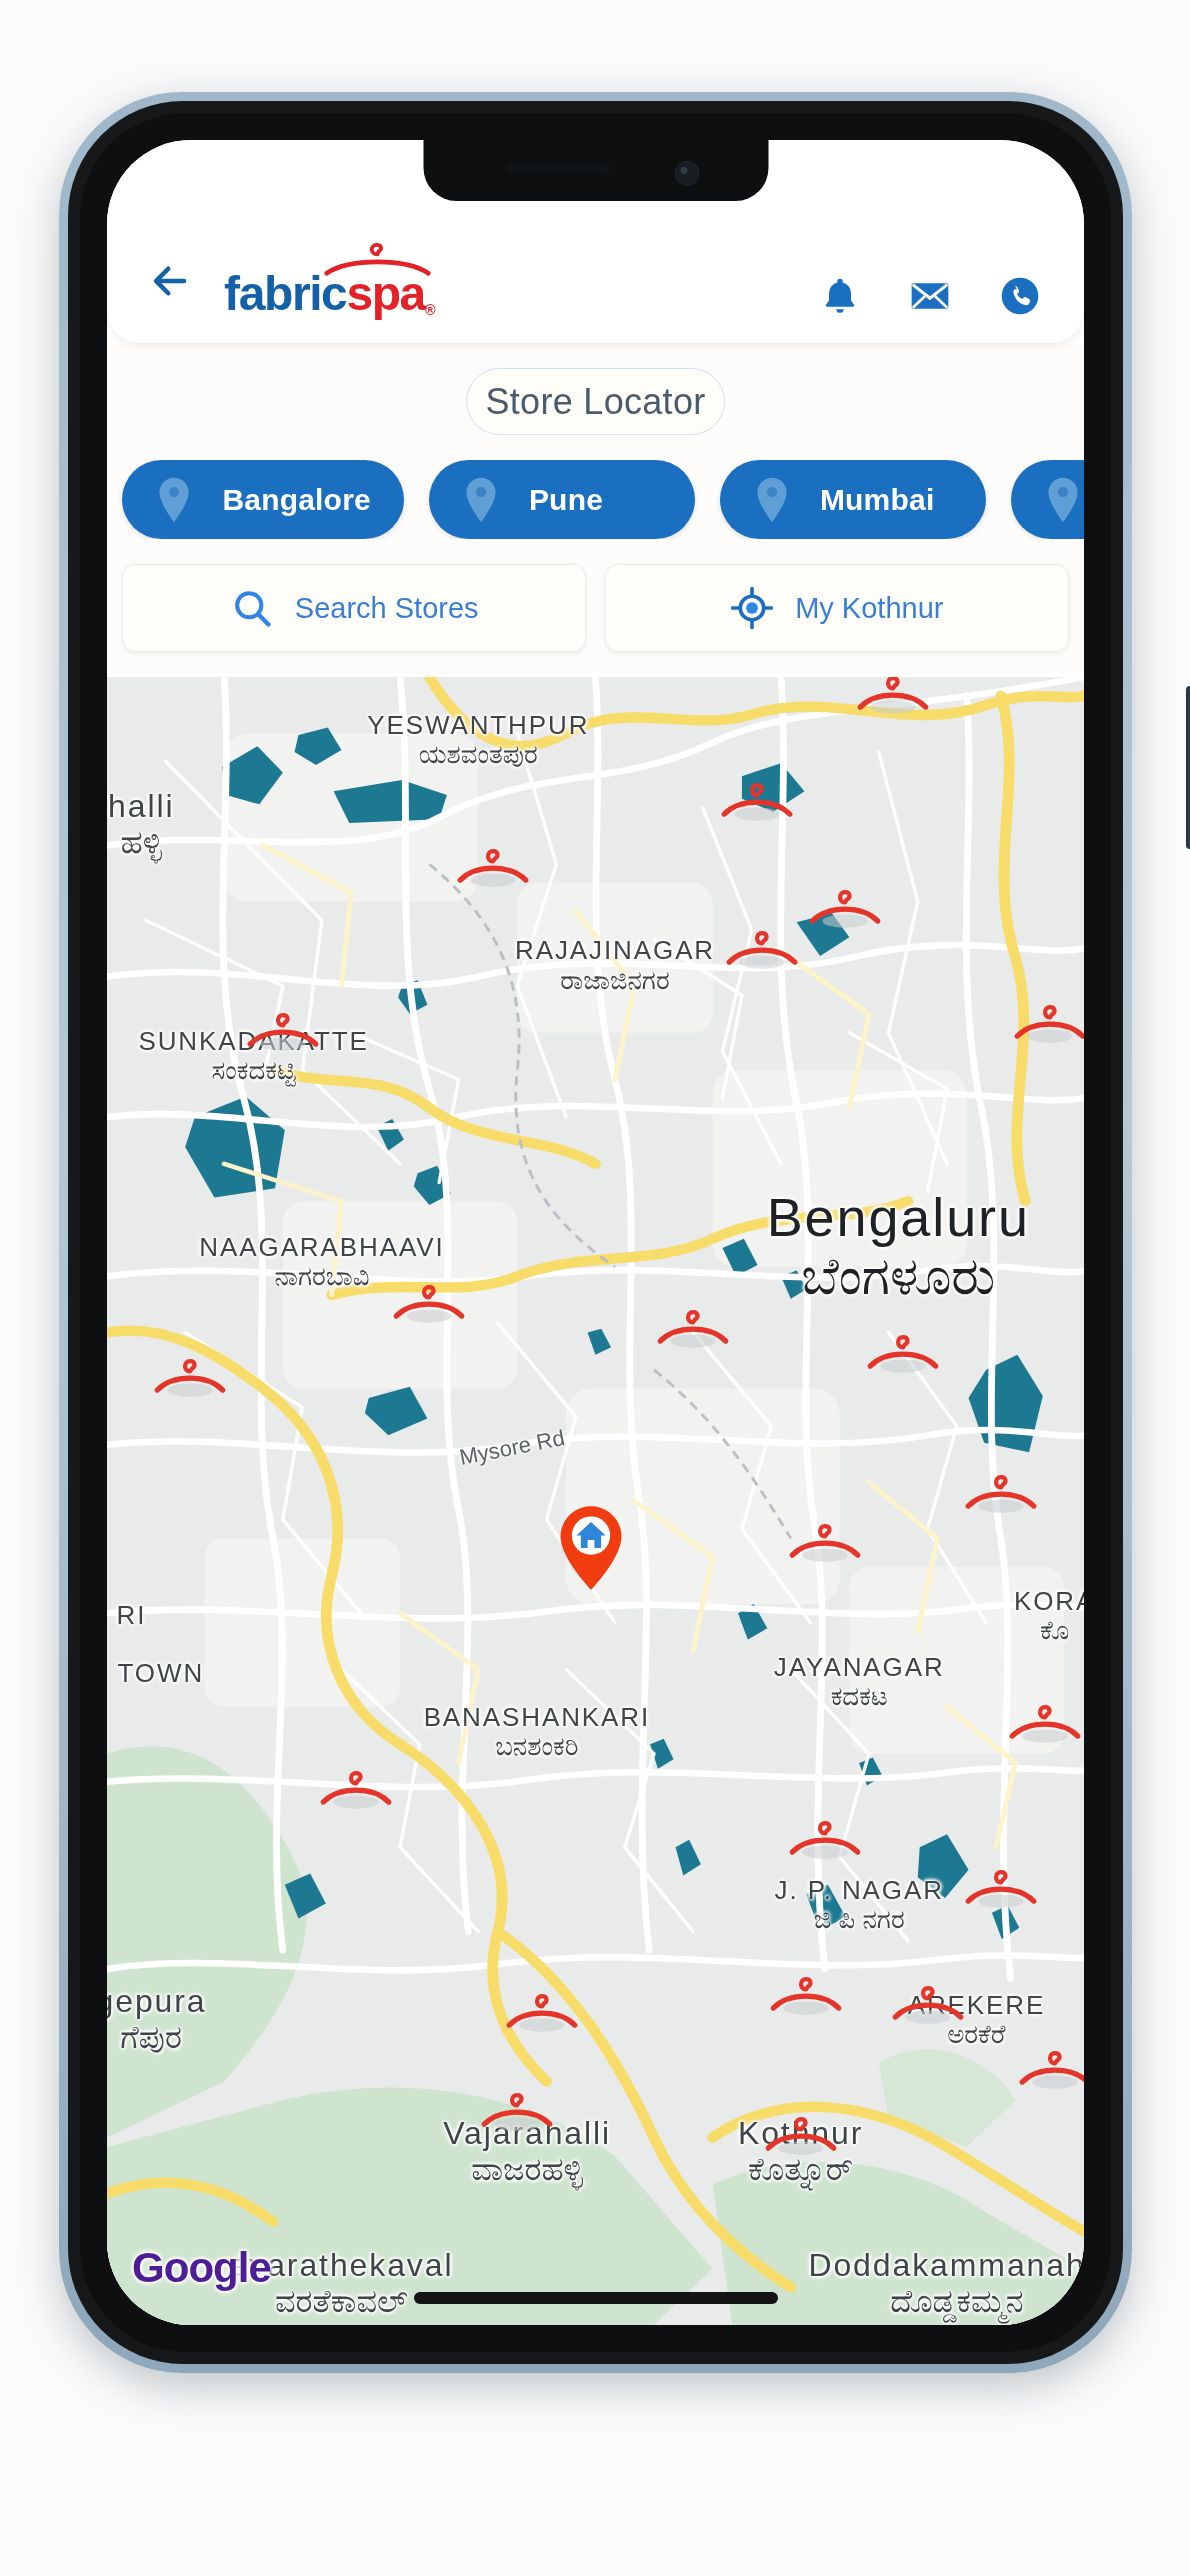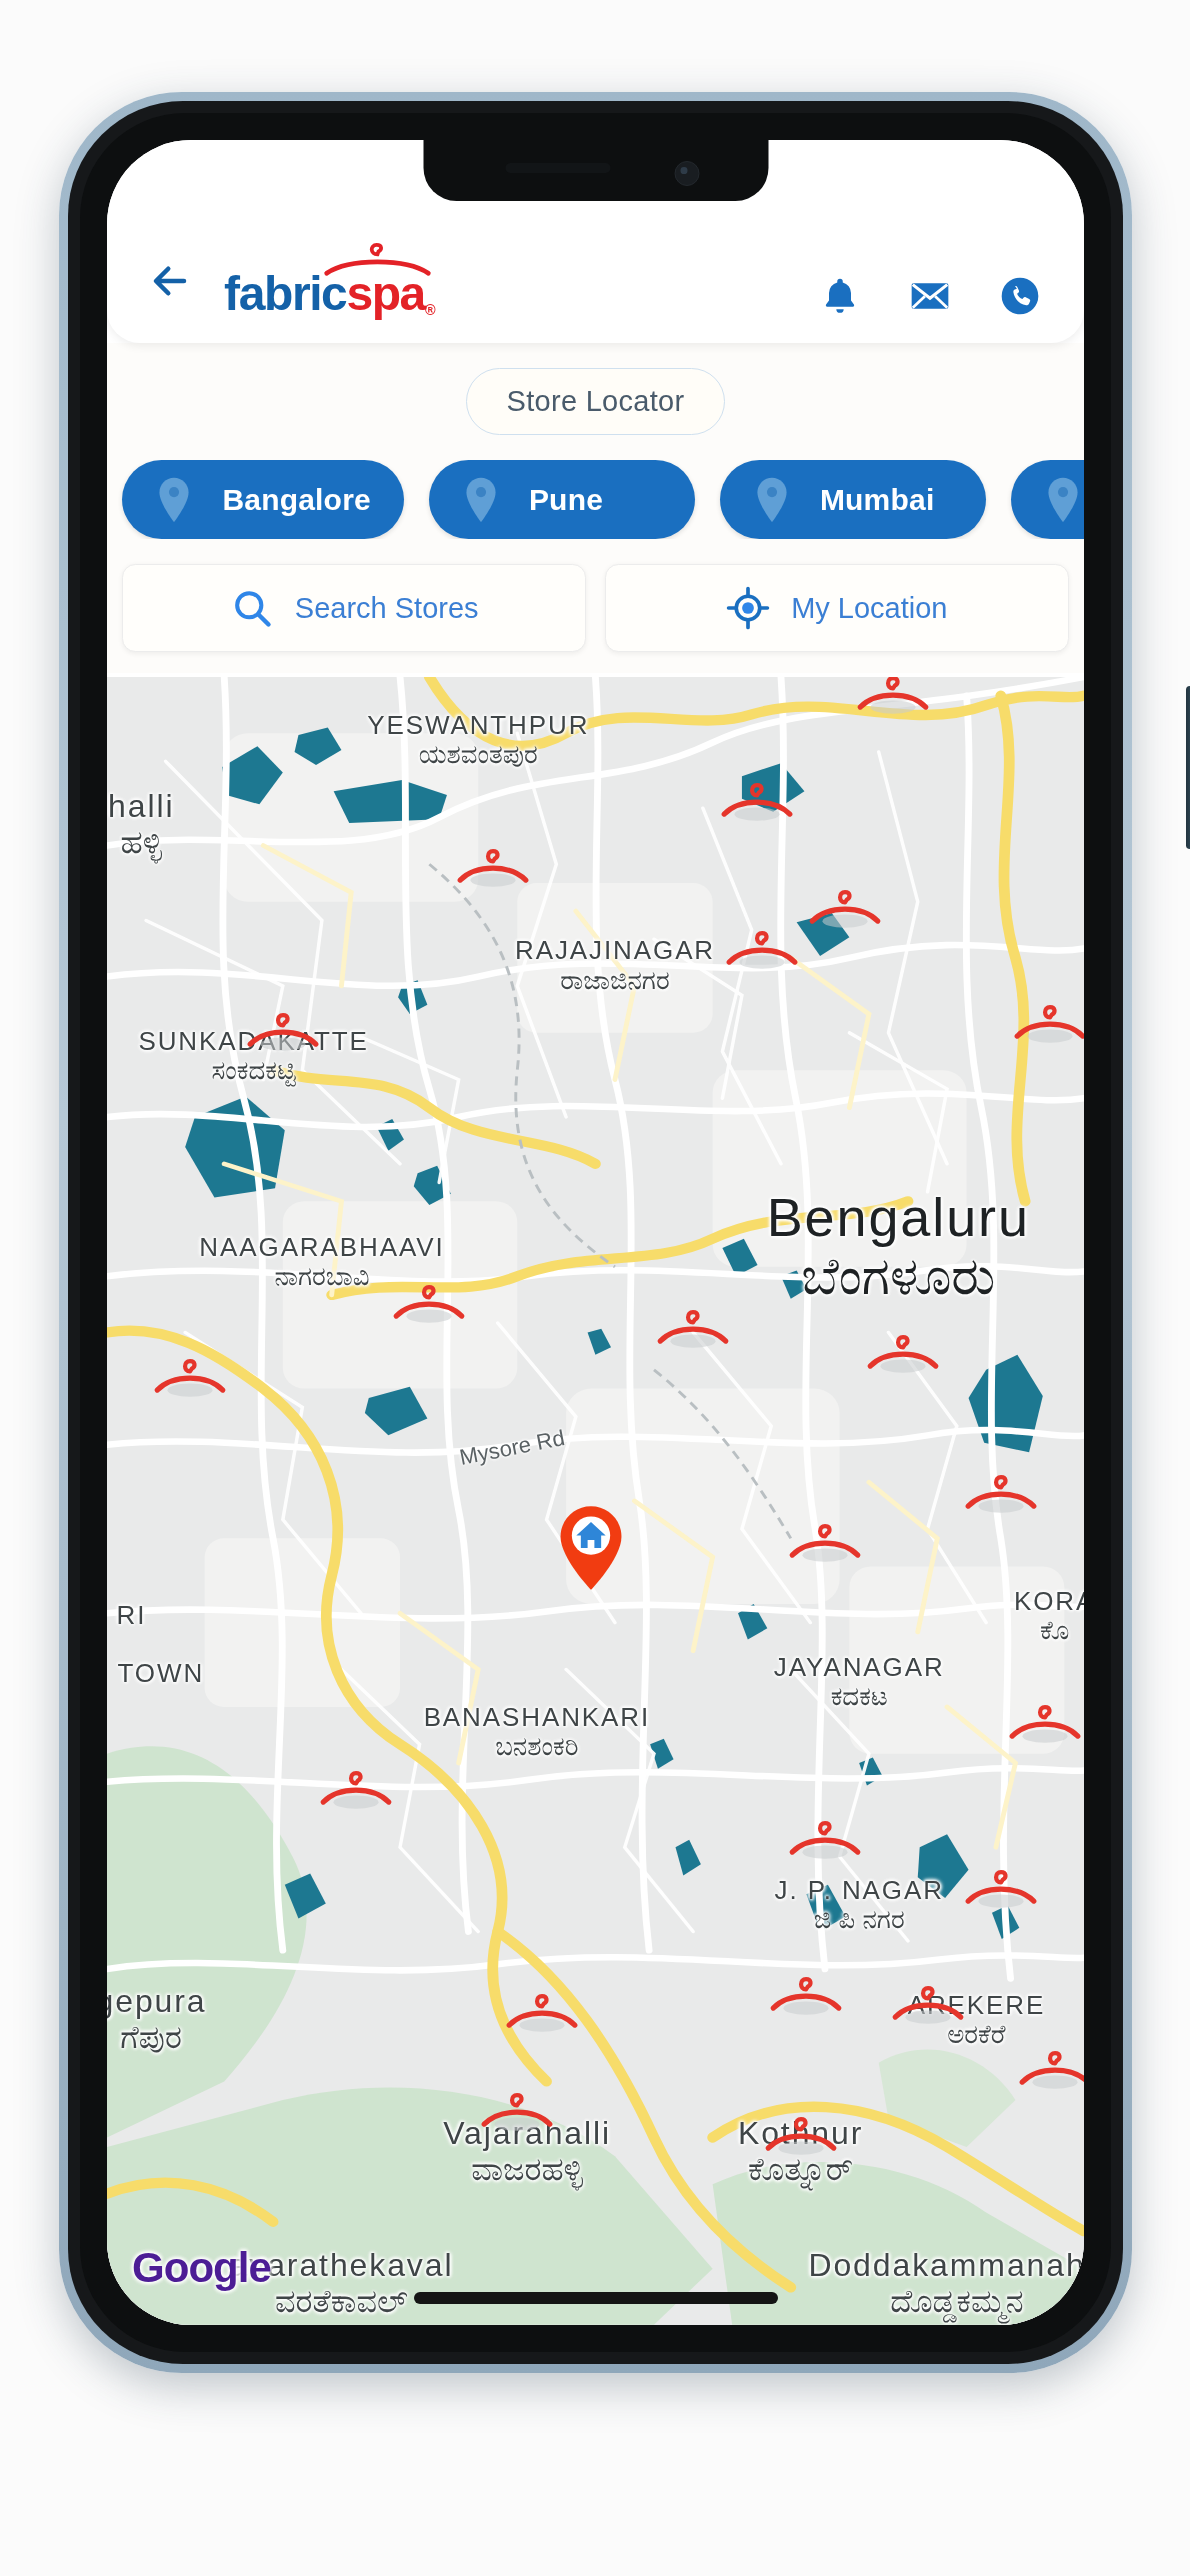--- a/index.html
+++ b/index.html
@@ -110,21 +110,21 @@
     padding-top: 25px;
     z-index: 20;
   }
   .store-pill {
     margin: 0 auto;
     width: 259px; height: 67px;
     border: 1.9px solid #cfe0ef;
     border-radius: 35px;
     background: #fffdf8;
     display:flex; align-items:center; justify-content:center;
-    font-size: 29px; color:#4a5b6b; letter-spacing:0.3px;
+    font-size: 36px; color:#4a5b6b; letter-spacing:0.3px;
   }
   .chips-row {
     margin-top: 25px;
     display:flex; gap: 25px;
     padding-left: 15.3px;
     overflow: hidden;
   }
   .chip {
     flex: 0 0 auto;
     height: 79px;
@@ -312,21 +312,21 @@
                 <path d="M15.4 15.4L21 21" stroke="#2f86e8" stroke-width="2.4" stroke-linecap="round"></path>
               </svg>
               <span class="action-label">Search Stores</span>
             </div>
             <div class="action-box">
               <svg class="action-icon" viewBox="0 0 24 24">
                 <circle cx="12" cy="12" r="6.4" fill="none" stroke="#1a6fc0" stroke-width="2"></circle>
                 <circle cx="12" cy="12" r="3.2" fill="#2f86e8"></circle>
                 <path d="M12 1.4v4M12 18.6v4M1.4 12h4M18.6 12h4" stroke="#1a6fc0" stroke-width="2" stroke-linecap="round"></path>
               </svg>
-              <span class="action-label">My Location</span>
+              <span class="action-label">My Kothnur</span>
             </div>
           </div>
         </div>
 
         <div class="map">
           <svg class="map-svg" viewBox="0 0 1000 1760" preserveAspectRatio="none">
             <rect x="0" y="0" width="1000" height="1760" fill="#e9eaea"></rect>
 
             <path d="M0 1150 C90 1120 150 1180 190 1260 C230 1340 180 1430 120 1500 L0 1560 Z" fill="#cfe4cf"></path>
             <path d="M0 1570 L180 1520 C300 1490 430 1510 520 1580 L620 1700 L560 1760 L0 1760 Z" fill="#cfe4cf"></path>

